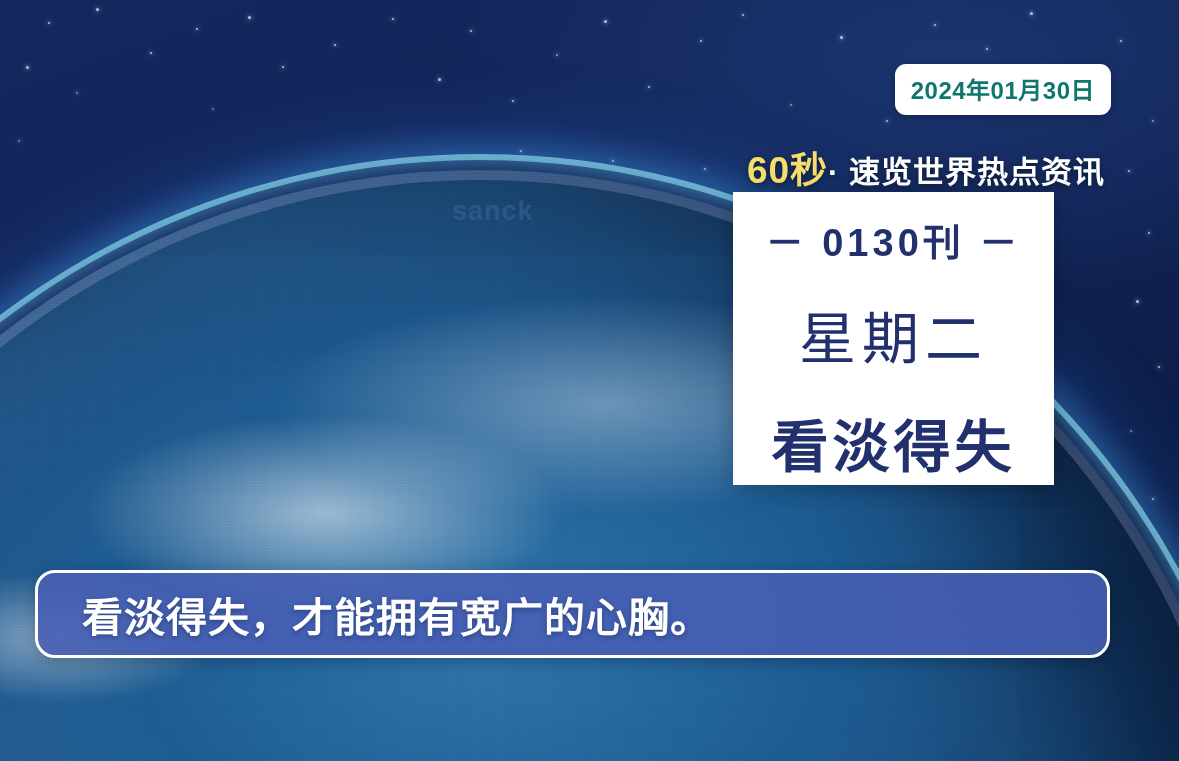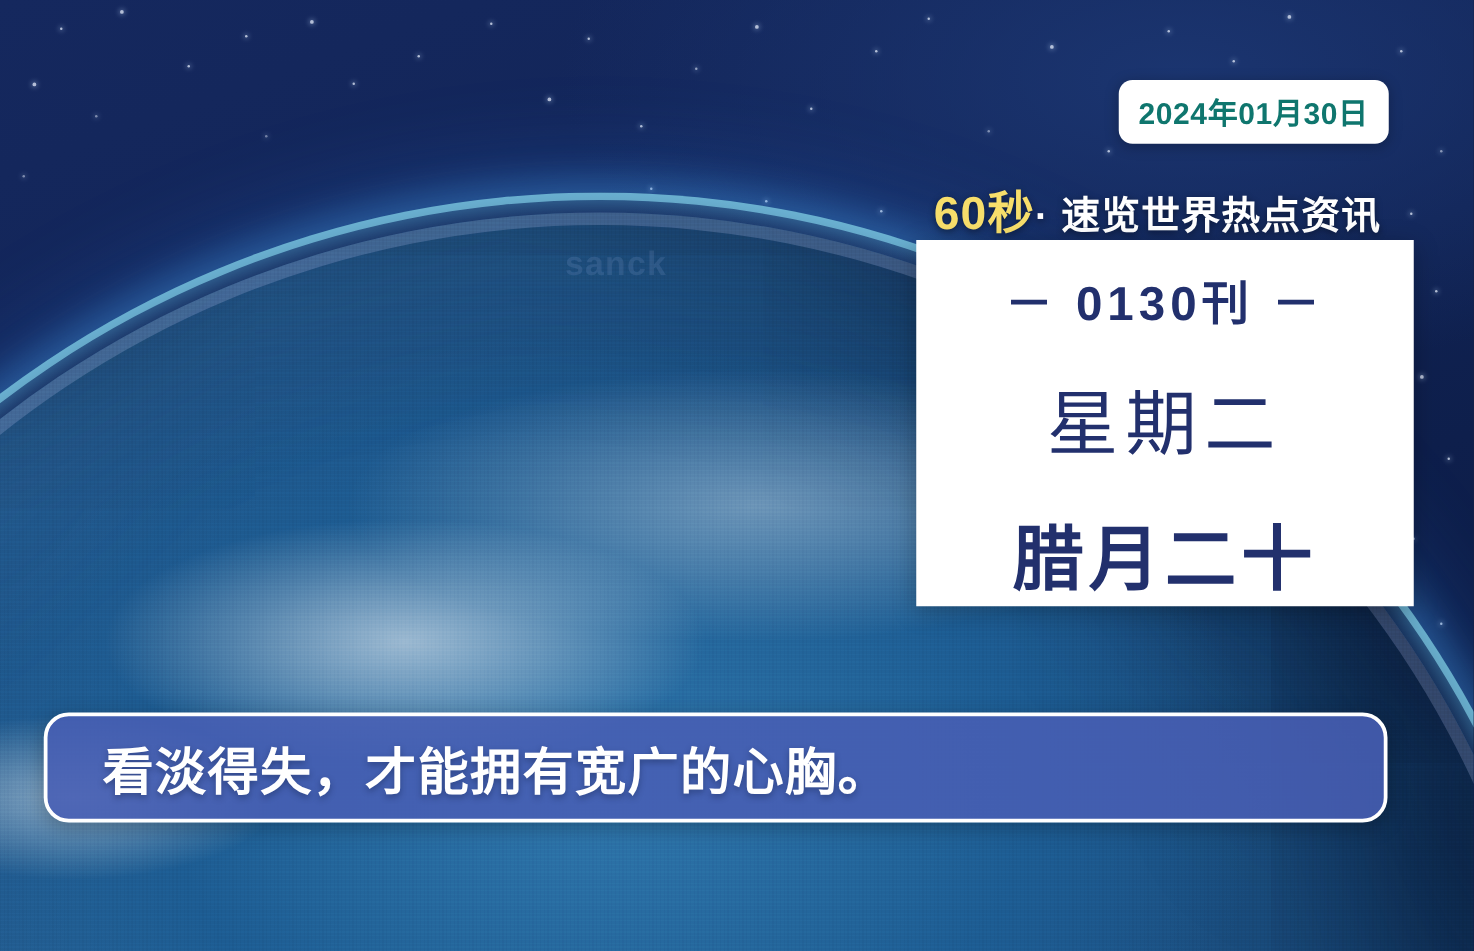--- a/index.html
+++ b/index.html
@@ -141,21 +141,21 @@
     letter-spacing:1px;
     text-shadow:0 2px 6px rgba(0,0,0,.45);
   }
   .tagline .sec{ color:#f7de6b; font-size:37px; }
   .tagline .rest{ color:#ffffff; }
 
   
   .card{
     position:absolute;
     left:733px; top:192px;
-    width:398px; height:293px;
+    width:321px; height:293px;
     z-index:7;
     background:#ffffff;
     color:#22306d;
     display:flex;
     flex-direction:column;
     align-items:center;
     justify-content:flex-start;
     box-shadow:0 4px 18px rgba(0,0,0,.25);
   }
   .card .issue{
@@ -301,20 +301,20 @@
 
   <div class="date-badge">2024年01月30日</div>
 
   <div class="tagline">
     <span class="sec">60秒</span><span class="rest">· 速览世界热点资讯</span>
   </div>
 
   <div class="card">
     <div class="issue">－ 0130刊 －</div>
     <div class="weekday">星期二</div>
-    <div class="lunar">腊月二十</div>
+    <div class="lunar">看淡得失</div>
   </div>
 
   <div class="quote">
     <span>看淡得失，才能拥有宽广的心胸。</span>
   </div>
 
 </div>
 
 </body></html>

